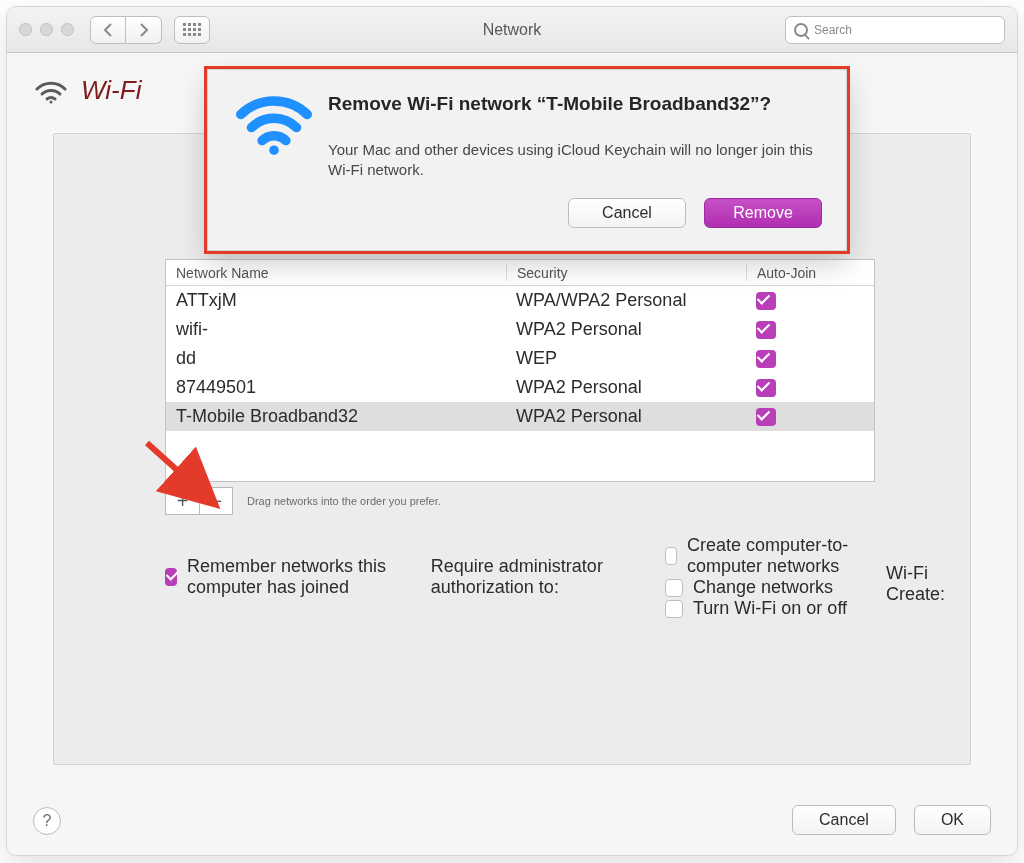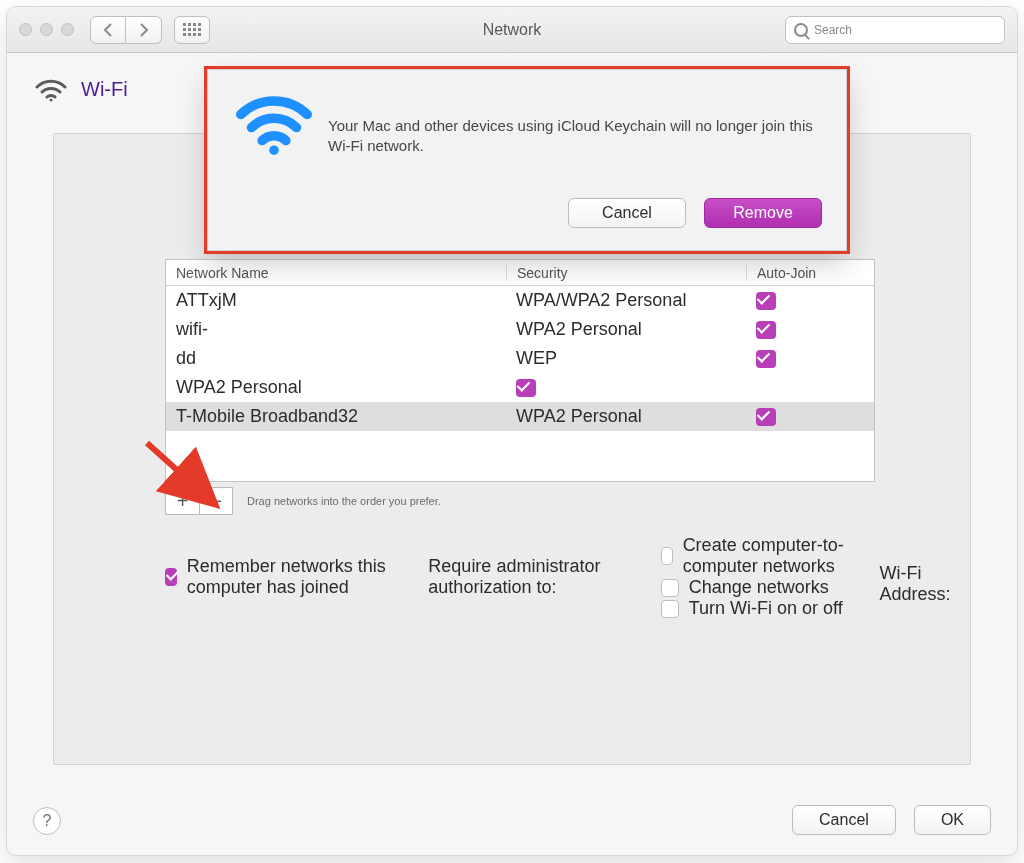--- a/index.html
+++ b/index.html
@@ -64,21 +64,21 @@
     color: #8a8a8a; font-size: 12px;
   }
   .mag { width: 14px; height: 14px; border: 2px solid #8a8a8a; border-radius: 50%; position: relative; }
   .mag::after { content:""; position:absolute; width:6px; height:2px; background:#8a8a8a; bottom:-3px; right:-4px; transform: rotate(45deg); }
 
   
   .wifi-header {
     display: flex; align-items: center; gap: 14px;
     padding: 22px 28px 4px 28px;
   }
-  .wifi-title { font-size: 20px; color: #4c1d95; }
+  .wifi-title { font-size: 26px; color: #7f1d1d; font-style: italic; }
 
   
   .panel {
     position: absolute;
     left: 46px; right: 46px; top: 126px; bottom: 90px;
     background: #ececec;
     border: 1px solid #d2d2d2;
     border-radius: 2px;
     padding: 0 16px 16px 16px;
   }
@@ -278,20 +278,21 @@
           </div>
         </div>
         <div class="trow">
           <div>dd</div>
           <div>WEP</div>
           <div>
             <div class="checkbox"></div>
           </div>
         </div>
         <div class="trow">
+          <div>87449501</div>
           <div>WPA2 Personal</div>
           <div>
             <div class="checkbox"></div>
           </div>
         </div>
         <div class="trow selected">
           <div>T-Mobile Broadband32</div>
           <div>WPA2 Personal</div>
           <div>
             <div class="checkbox"></div>
@@ -325,40 +326,41 @@
         <div class="sub">
           <div class="checkbox off"></div>
           <span class="label-plain">Change networks</span>
         </div>
         <div class="sub">
           <div class="checkbox off"></div>
           <span class="label-plain">Turn Wi-Fi on or off</span>
         </div>
       </div>
     <div class="opt-row addr-row">
-      <span class="label-plain">Wi-Fi Address:</span>
+      <span class="label-plain">Wi-Fi Create:</span>
     </div>
   </div>
 
   <div class="help">?</div>
   <div class="footer">
     <div class="btn">Cancel</div>
     <div class="btn">OK</div>
   </div>
 
   <div class="alert">
     <div class="alert-icon">
       <svg class="wifi-svg-big" viewBox="0 0 64 52">
         <path d="M4 18 A40 40 0 0 1 60 18" fill="none" stroke="#1e90ff" stroke-width="8" stroke-linecap="round"></path>
         <path d="M13 29 A27 27 0 0 1 51 29" fill="none" stroke="#1e90ff" stroke-width="8" stroke-linecap="round"></path>
         <path d="M22 40 A14 14 0 0 1 42 40" fill="none" stroke="#1e90ff" stroke-width="8" stroke-linecap="round"></path>
         <circle cx="32" cy="48" r="4" fill="#1e90ff"></circle>
       </svg>
     </div>
     <div class="alert-body">
+      <div class="alert-title">Remove Wi-Fi network “T-Mobile Broadband32”?</div>
       <div class="alert-text">Your Mac and other devices using iCloud Keychain will no longer join this Wi-Fi network.</div>
       <div class="alert-actions">
         <div class="btn">Cancel</div>
         <div class="btn primary">Remove</div>
       </div>
     </div>
   </div>
 
   <div class="alert-hl"></div>
   <svg class="arrow" viewBox="0 0 90 70">

